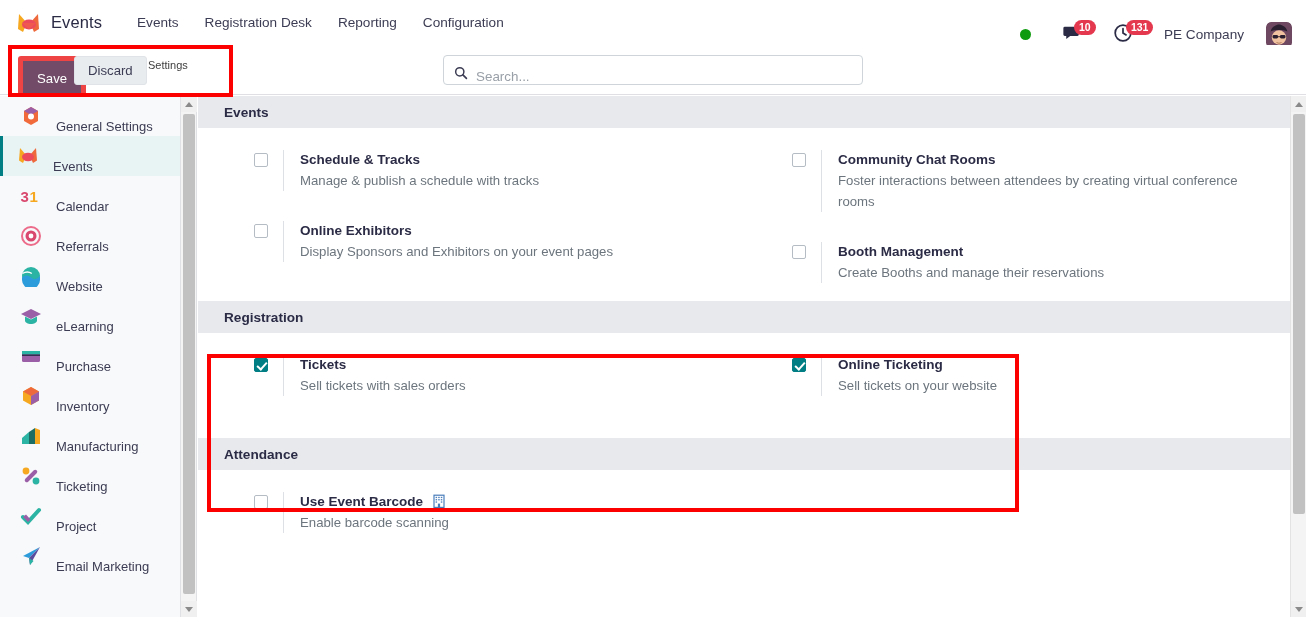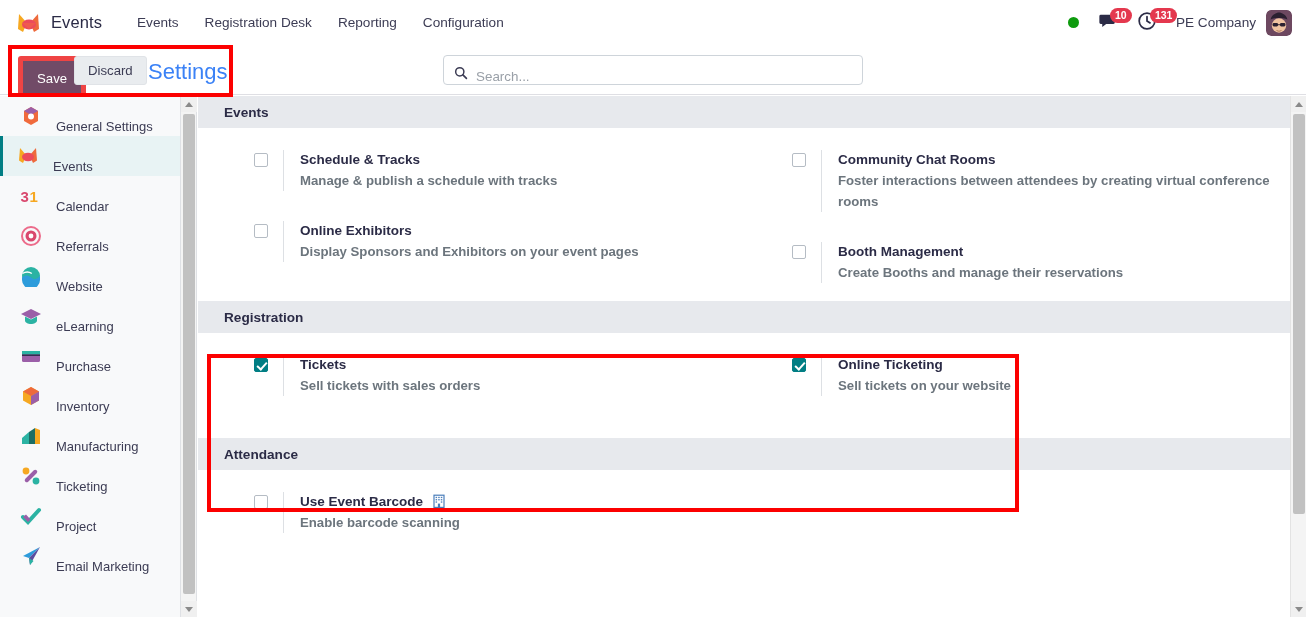--- a/index.html
+++ b/index.html
@@ -26,22 +26,22 @@
     margin-left: 9px;
     font-size: 16.5px; color: #2b2b46; letter-spacing: .1px;
   }
   .nav-items { display: flex; align-items: center; margin-left: 22px; }
   .nav-item {
     font-size: 13.6px; color: #3c3c54;
     padding: 6px 13px; cursor: pointer; white-space: nowrap;
   }
 
   .sys-tray {
-    position: absolute; right: 8px; top: 0; height: 45px;
-    display: flex; align-items: center; gap: 0px;
+    position: absolute; right: 8px; top: 12px; height: 45px;
+    display: flex; align-items: center; gap: 12px;
   }
   .tray-btn {
     position: relative; display: flex; align-items: center;
     padding: 0 9px; height: 45px; cursor: pointer;
   }
   .green-dot {
     width: 11px; height: 11px; border-radius: 50%; background: #0e9b0e;
     display: block;
   }
   .badge {
@@ -76,21 +76,21 @@
   }
   .btn-discard {
     position: absolute; left: 74px; top: 56px;
     background: #e9ecef; color: #3c3c54;
     border: 1px solid #e0e3e7; border-radius: 3px;
     font-size: 13.2px; padding: 6px 13px; cursor: pointer;
     font-family: "Liberation Sans", sans-serif;
   }
   .page-title {
     position: absolute; left: 148px; top: 59px;
-    font-size: 22px; color: #3b82f6;
+    font-size: 11px; color: #404040;
   }
   .searchbox {
     position: absolute; left: 443px; top: 55px;
     width: 420px; height: 30px;
     background: #fff; border: 1px solid #ced4da; border-radius: 4px;
     display: flex; align-items: flex-end; padding: 0 10px;
   }
   .search-ico { flex: 0 0 auto; margin-right: 8px; display: block; }
   .search-input {
     border: none; outline: none; width: 100%;
@@ -183,21 +183,20 @@
     background: #dde0e4; margin: 0 16px 0 15px; min-height: 40px;
   }
   .s-text { flex: 1 1 auto; }
   .s-title {
     font-size: 13.5px; font-weight: bold; color: #2b2b46;
     line-height: 20px; display: flex; align-items: center; gap: 8px;
   }
   .s-desc {
     font-size: 13.2px; color: #6c757d; line-height: 21px; margin-top: 11px;
     max-width: 400px;
-    font-weight: bold;
   }
   .ent-icon { width: 16px; height: 16px; display: inline-block; }
 
   
   .mc-scroll {
     position: absolute; right: 0; top: 96px;
     width: 16px; height: 521px;
     background: #f4f4f4; border-left: 1px solid #e3e3e3;
   }
   .mc-thumb {

